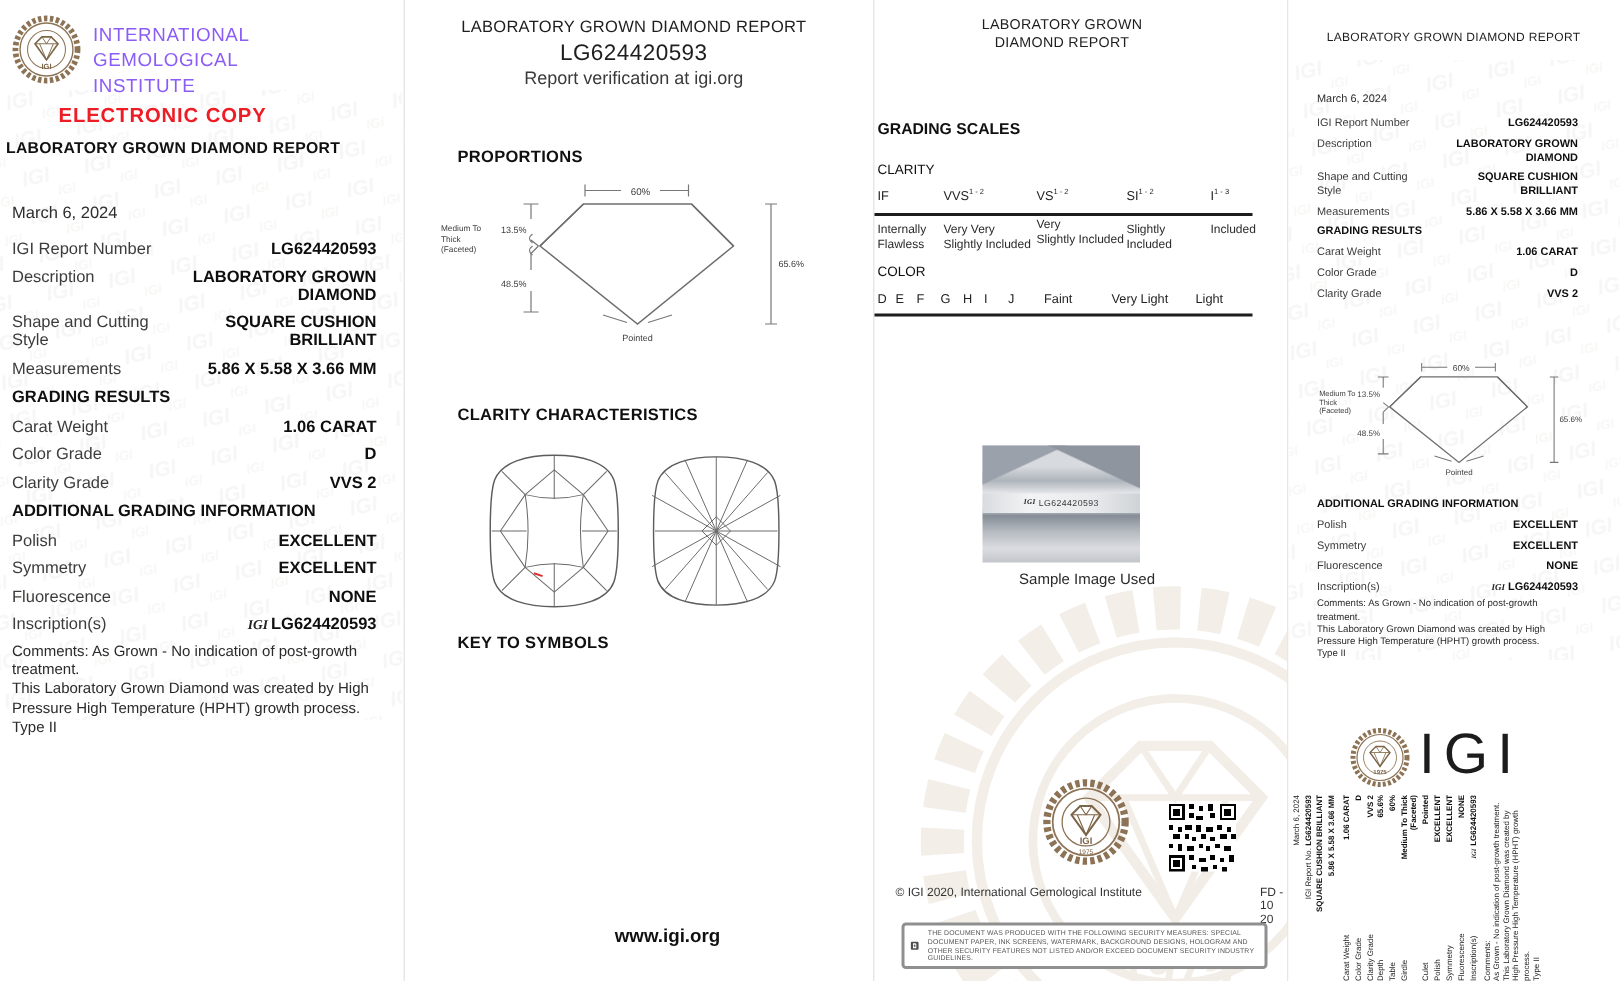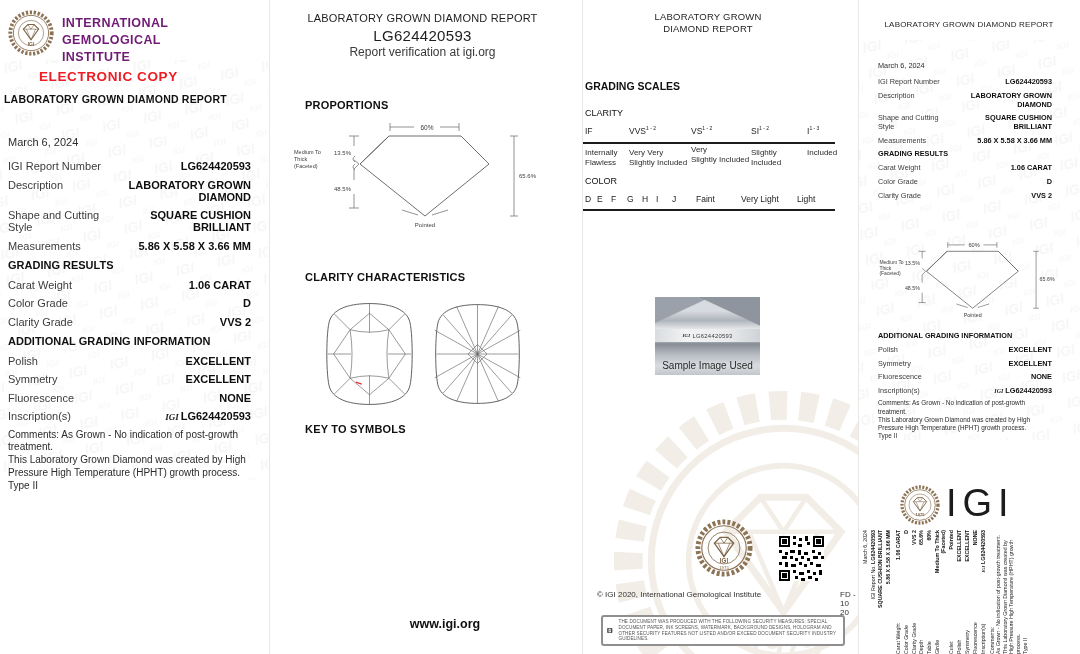--- a/index.html
+++ b/index.html
@@ -6,21 +6,21 @@
   .page{position:relative;width:1080px;height:654px;background:#fff;overflow:hidden;
         font-family:"Liberation Sans",sans-serif;color:#2d2d2d;}
   .abs{position:absolute;}
   .b{font-weight:700;color:#121212;}
   .ctr{text-align:center;}
   .frow{display:flex;justify-content:space-between;align-items:flex-start;}
   .lbl{color:#3c3c3c;}
   .val{font-weight:700;color:#0e0e0e;text-align:right;}
   .fold{position:absolute;top:0;bottom:0;width:1px;background:#e9e7e4;}
   
-  .brand-name{font-size:12.5px;font-weight:700;line-height:17px;letter-spacing:.4px;color:#701a75;}
+  .brand-name{font-size:12.5px;font-weight:400;line-height:17px;letter-spacing:.4px;color:#8b5cf6;}
   .ecopy{font-size:13.5px;font-weight:700;letter-spacing:.6px;color:#ee1c24;padding-left:17px;}
   .doc-title{font-size:10.5px;font-weight:700;letter-spacing:.2px;color:#111;}
   .lf{font-size:11px;width:243px;}
   .lf .frow{margin-bottom:6.5px;}
   .lf .sect{font-weight:700;color:#101010;margin:7px 0 8px;}
   .comments{font-size:10px;line-height:12.8px;color:#2b2b2b;width:240px;}
   
   .m-title{font-size:11px;letter-spacing:.2px;color:#1e1e1e;}
   .m-num{font-size:15px;letter-spacing:.3px;color:#1e1e1e;}
   .m-verif{font-size:12px;color:#3a3a3a;}
@@ -291,21 +291,21 @@
     <div class="abs gs-range" style="left:214px;top:194px;">Light</div>
 
     <div class="abs gs-rule" style="left:0;top:209px;width:252px;"></div>
 
     <div class="abs sample-img" style="left:72px;top:297px;">
       <div class="sample-band">
         <span class="igi-mark">IGI</span>
         <span>LG624420593</span>
       </div>
     </div>
-    <div class="abs ctr caption" style="left:62px;top:360px;width:125px;">Sample Image Used</div>
+    <div class="abs ctr caption" style="left:62px;top:381px;width:125px;text-align:right;">Sample Image Used</div>
 
     <svg class="abs" style="left:112px;top:519px;" width="58" height="58" viewBox="0 0 60 60">
       <circle cx="30" cy="30" r="27" fill="none" stroke="#8d7355" stroke-width="5" stroke-dasharray="3 2.2"></circle>
       <circle cx="30" cy="30" r="23" fill="none" stroke="#8d7355" stroke-width="1.2"></circle>
       <circle cx="30" cy="30" r="16.5" fill="none" stroke="#8d7355" stroke-width="0.9"></circle>
       <path d="M20,25 L26,19 L34,19 L40,25 L30,39 Z" fill="none" stroke="#7d6548" stroke-width="1.4"></path>
       <path d="M20,25 L40,25 M26,19 L30,25 L34,19 M24,25 L30,39 L36,25" fill="none" stroke="#7d6548" stroke-width="0.8"></path>
       <text x="30" y="45" font-size="6.5" text-anchor="middle" fill="#7d6548" font-weight="700">IGI</text>
       <text x="30" y="52" font-size="4.5" text-anchor="middle" fill="#7d6548">1975</text>
     </svg>

